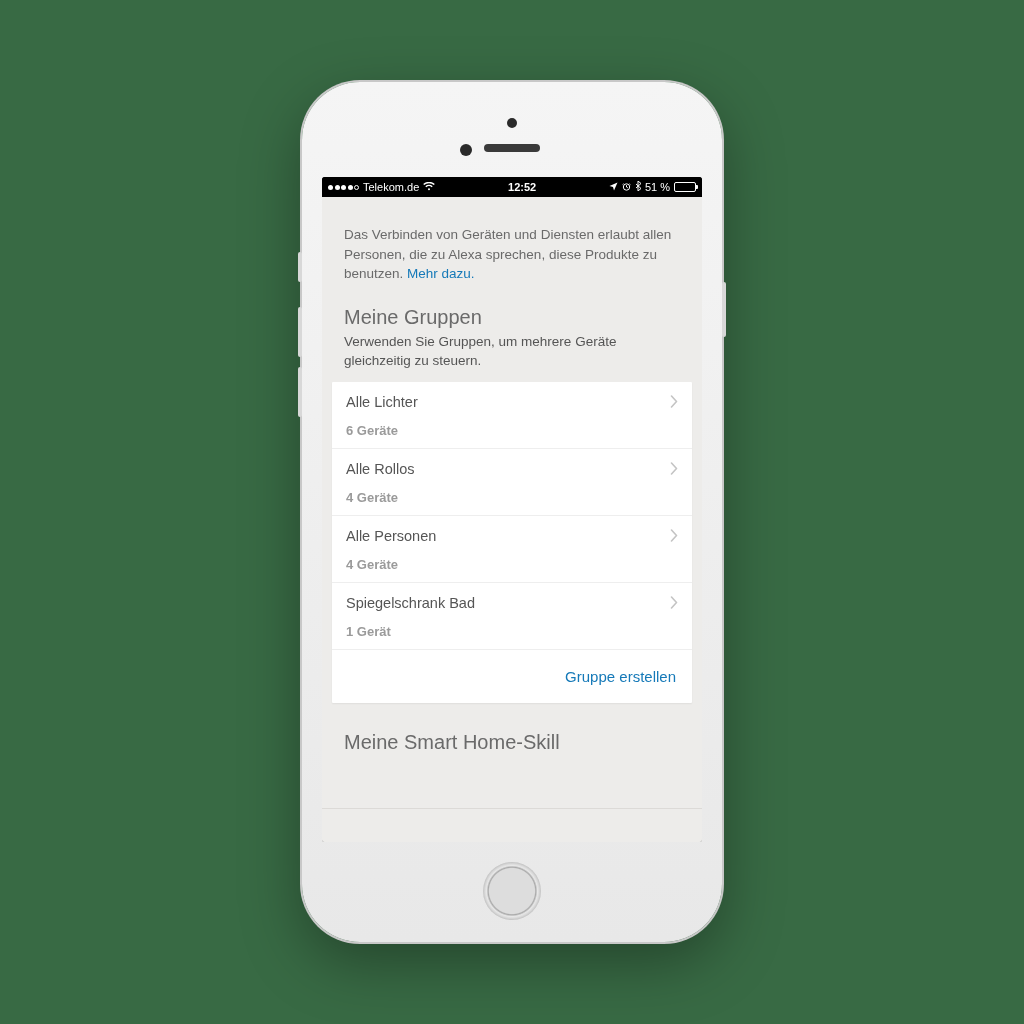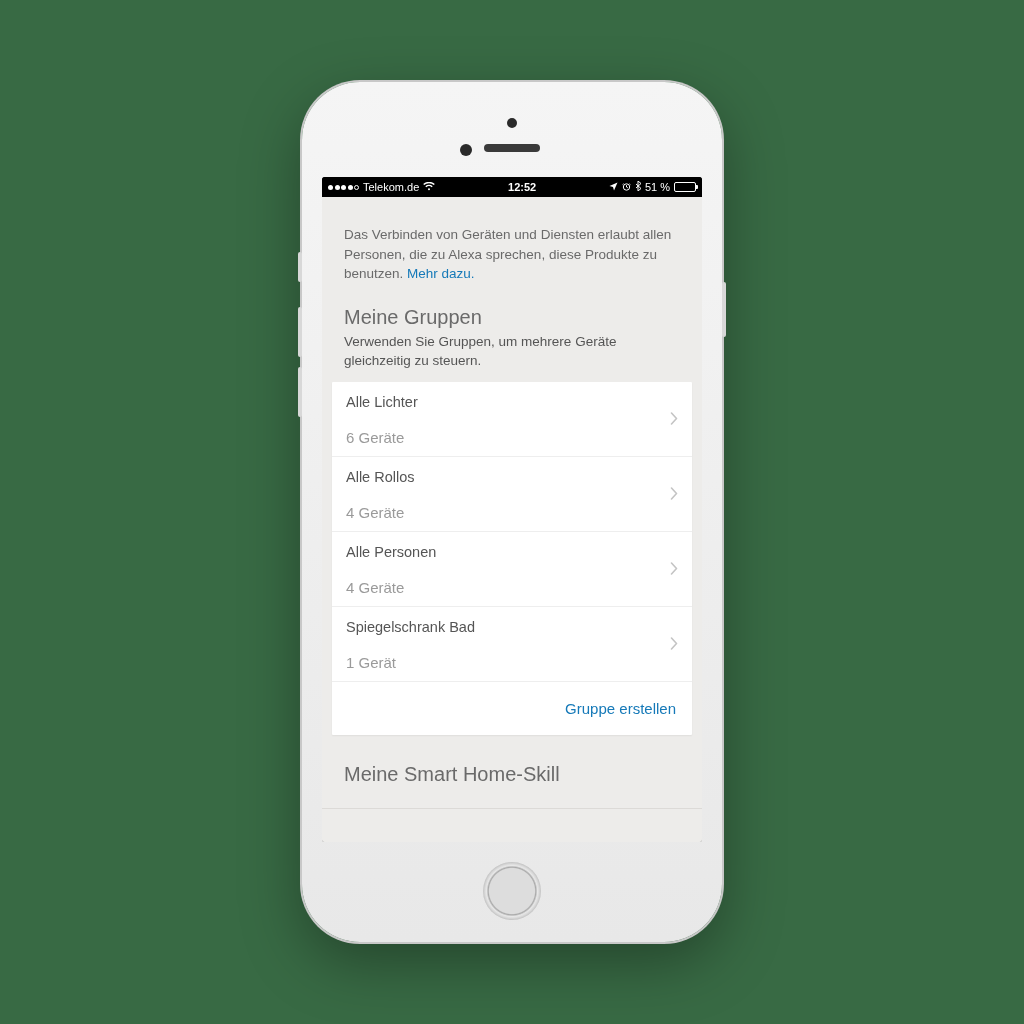--- a/index.html
+++ b/index.html
@@ -161,29 +161,29 @@
       color: #555;
     }
     .card {
       margin: 0 10px;
       background: #fff;
       border-radius: 1px;
       box-shadow: 0 1px 2px rgba(0,0,0,.06);
     }
     .row {
       display: flex;
-      align-items: center;
+      align-items: flex-start;
       justify-content: space-between;
       padding: 12px 14px 10px 14px;
       border-bottom: 1px solid #eee;
       cursor: pointer;
     }
     .row:last-of-type { border-bottom: none; }
     .row-text .name { font-size: 14.5px; color: #555; font-weight: 300; }
-    .row-text .meta { font-size: 15px; color: #9a9a9a; margin-top: 19px; font-weight: 400;}
+    .row-text .meta { font-size: 13px; color: #9a9a9a; margin-top: 13px; font-weight: 700;}
     .chevron { color: #c4c4c4; }
     .card-action {
       text-align: right;
       padding: 18px 16px 18px 16px;
       color: #1579b8;
       font-size: 15px;
       cursor: pointer;
     }
     .peek {
       padding: 28px 22px 0 22px;

